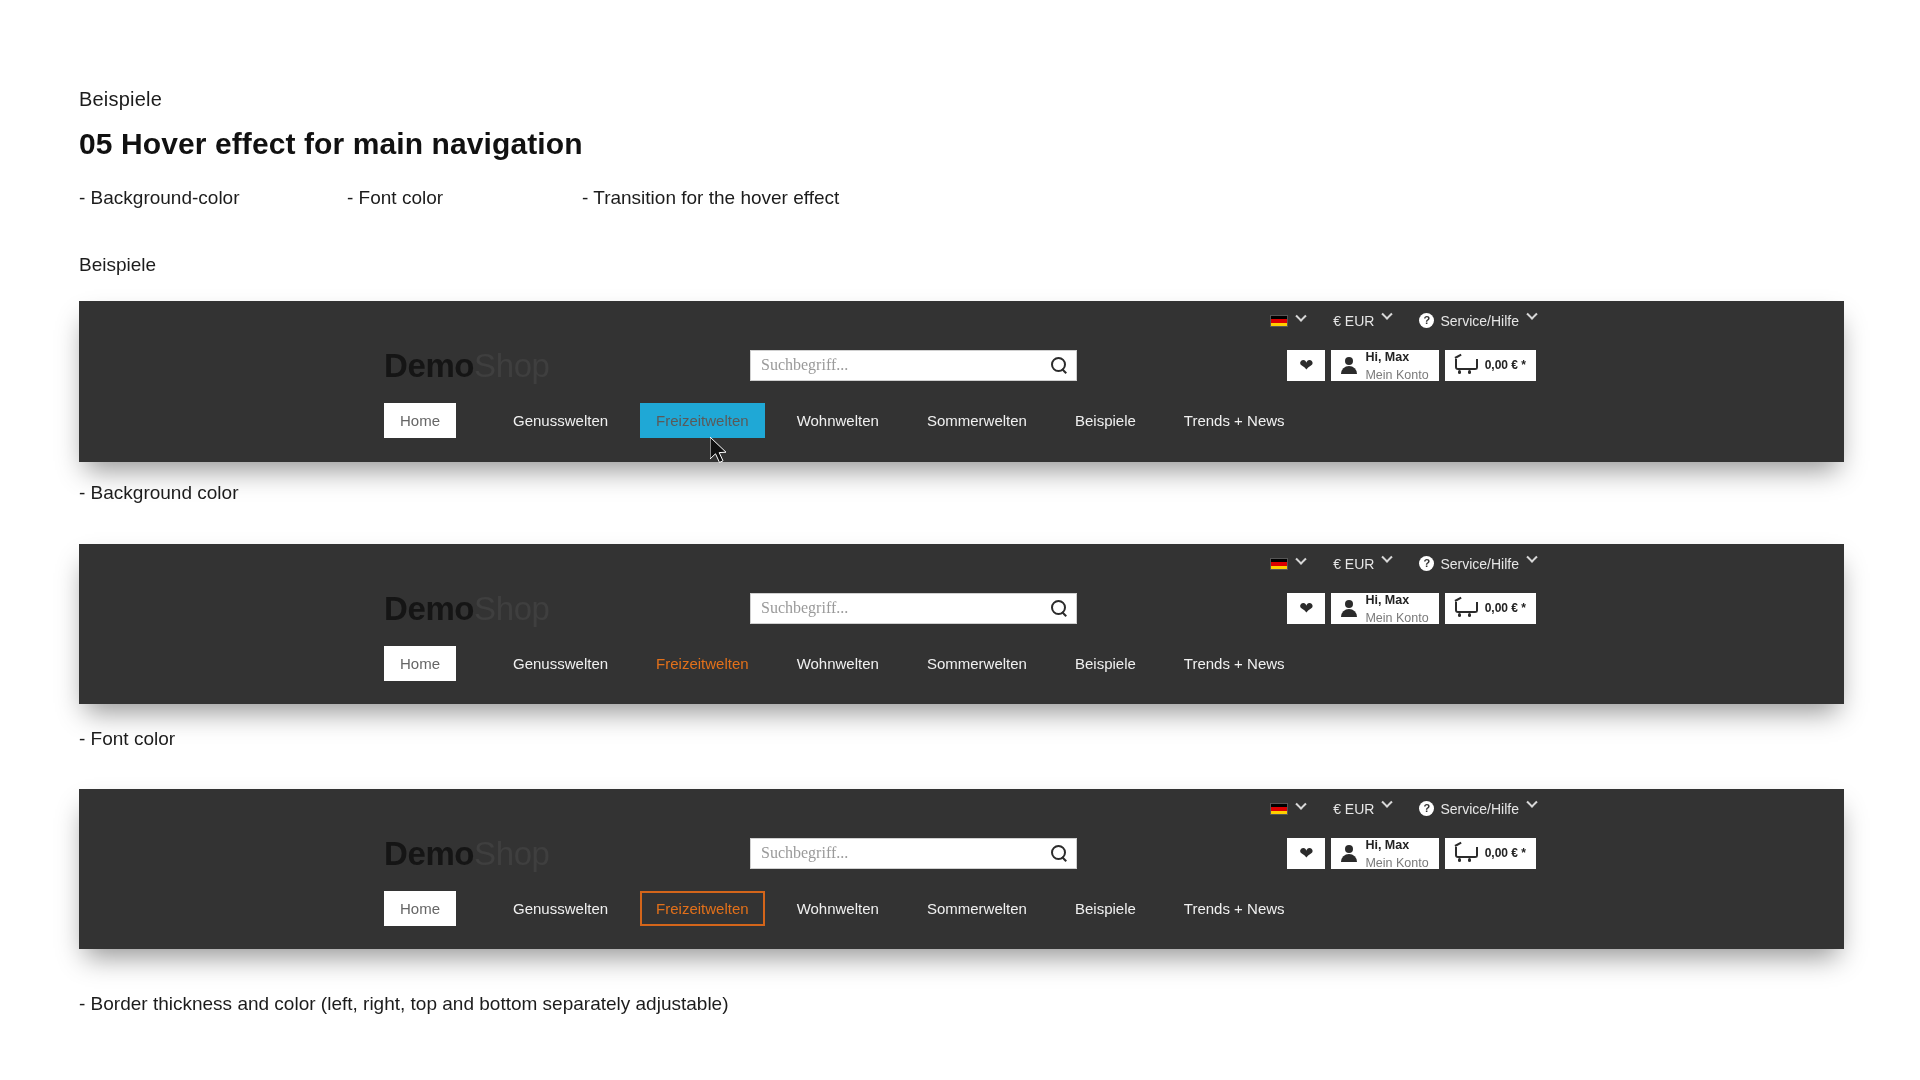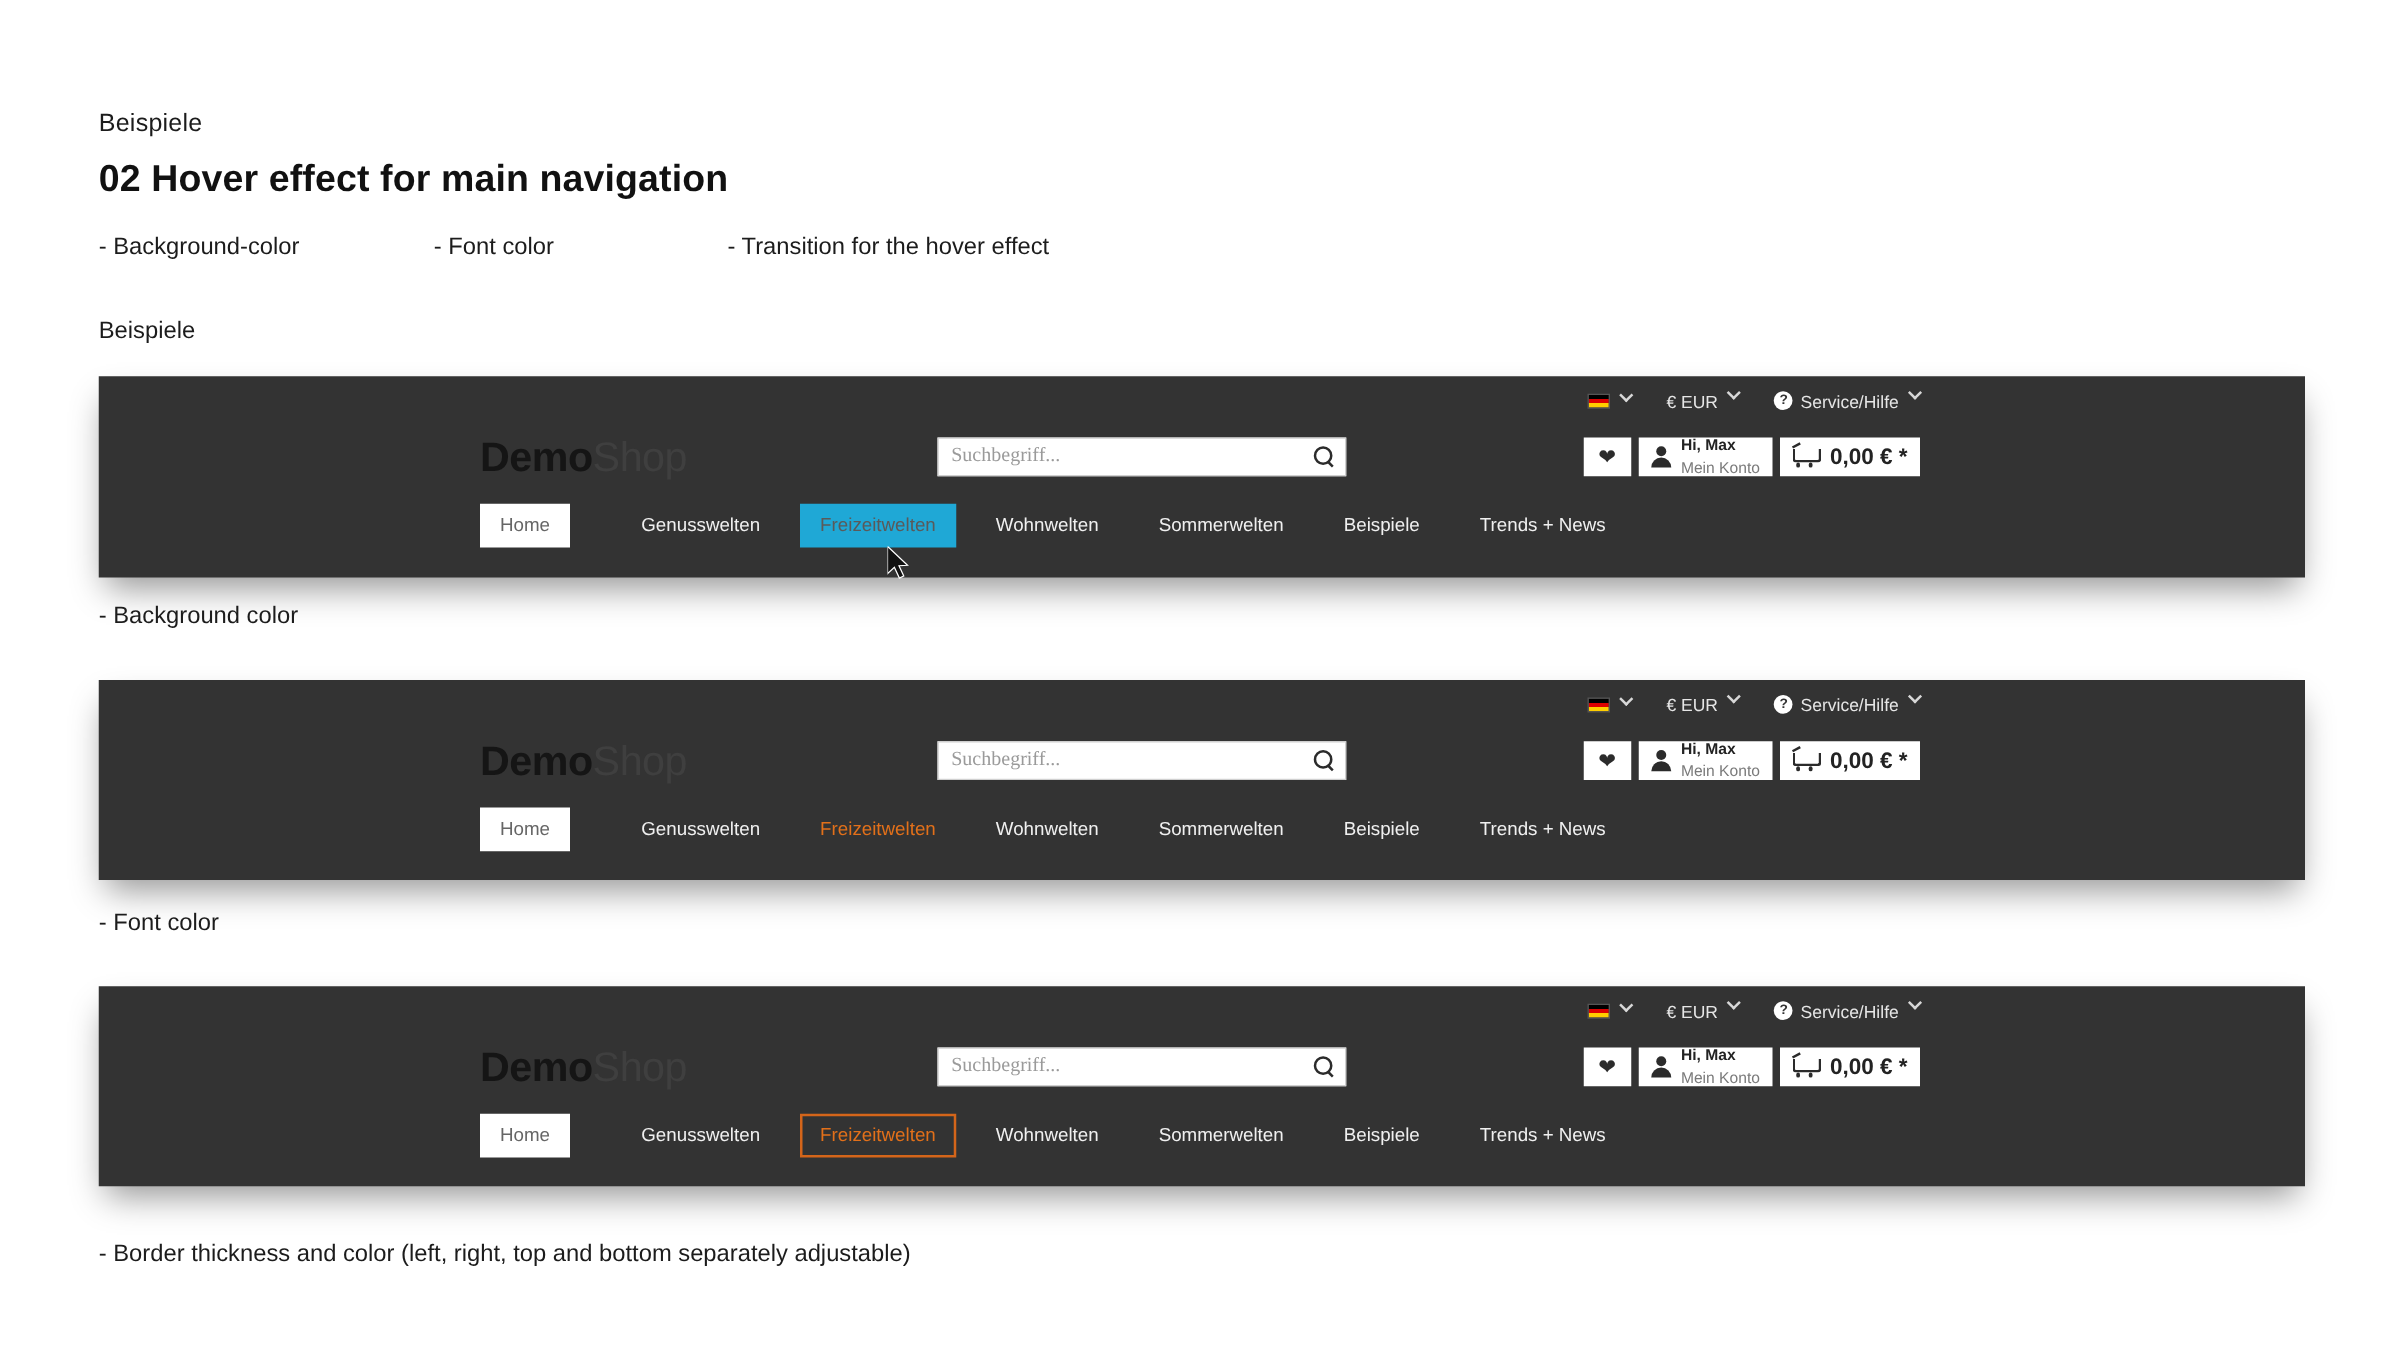--- a/index.html
+++ b/index.html
@@ -248,21 +248,21 @@
     position: absolute;
     left: 0px; top: 0px;
     width: 7px; height: 2px;
     background: #2b2b2b;
     transform: rotate(-28deg);
     transform-origin: left center;
   }
   .wheel { position: absolute; bottom: 0; width: 3.5px; height: 3.5px; background: #2b2b2b; border-radius: 50%; }
   .wheel.l { left: 3px; }
   .wheel.r { left: 13px; }
-  .cart-price { font-size: 18px; font-weight: bold; color: #232323; }
+  .cart-price { font-size: 12px; font-weight: bold; color: #232323; }
 
   
   .nav-row {
     position: relative;
     height: 50px;
     display: flex;
     align-items: center;
     padding-left: 305px;
   }
   .nav-item {
@@ -314,21 +314,21 @@
   .cap-2 { top: 726px; }
   .cap-3 { top: 991px; }
 </style>
 </head>
 <body>
 
 <div class="page">
 
   <div class="doc-head">
     <div class="eyebrow">Beispiele</div>
-    <div class="title">02 Hover effect for main navigation</div>
+    <div class="title">05 Hover effect for main navigation</div>
     <div class="bullet-row">
       <span class="b1">- Background-color</span>
       <span class="b2">- Font color</span>
       <span class="b4">- Transition for the hover effect</span>
     </div>
   </div>
 
   <div class="section-label">Beispiele</div>
 
   <div class="shop shop-1">

